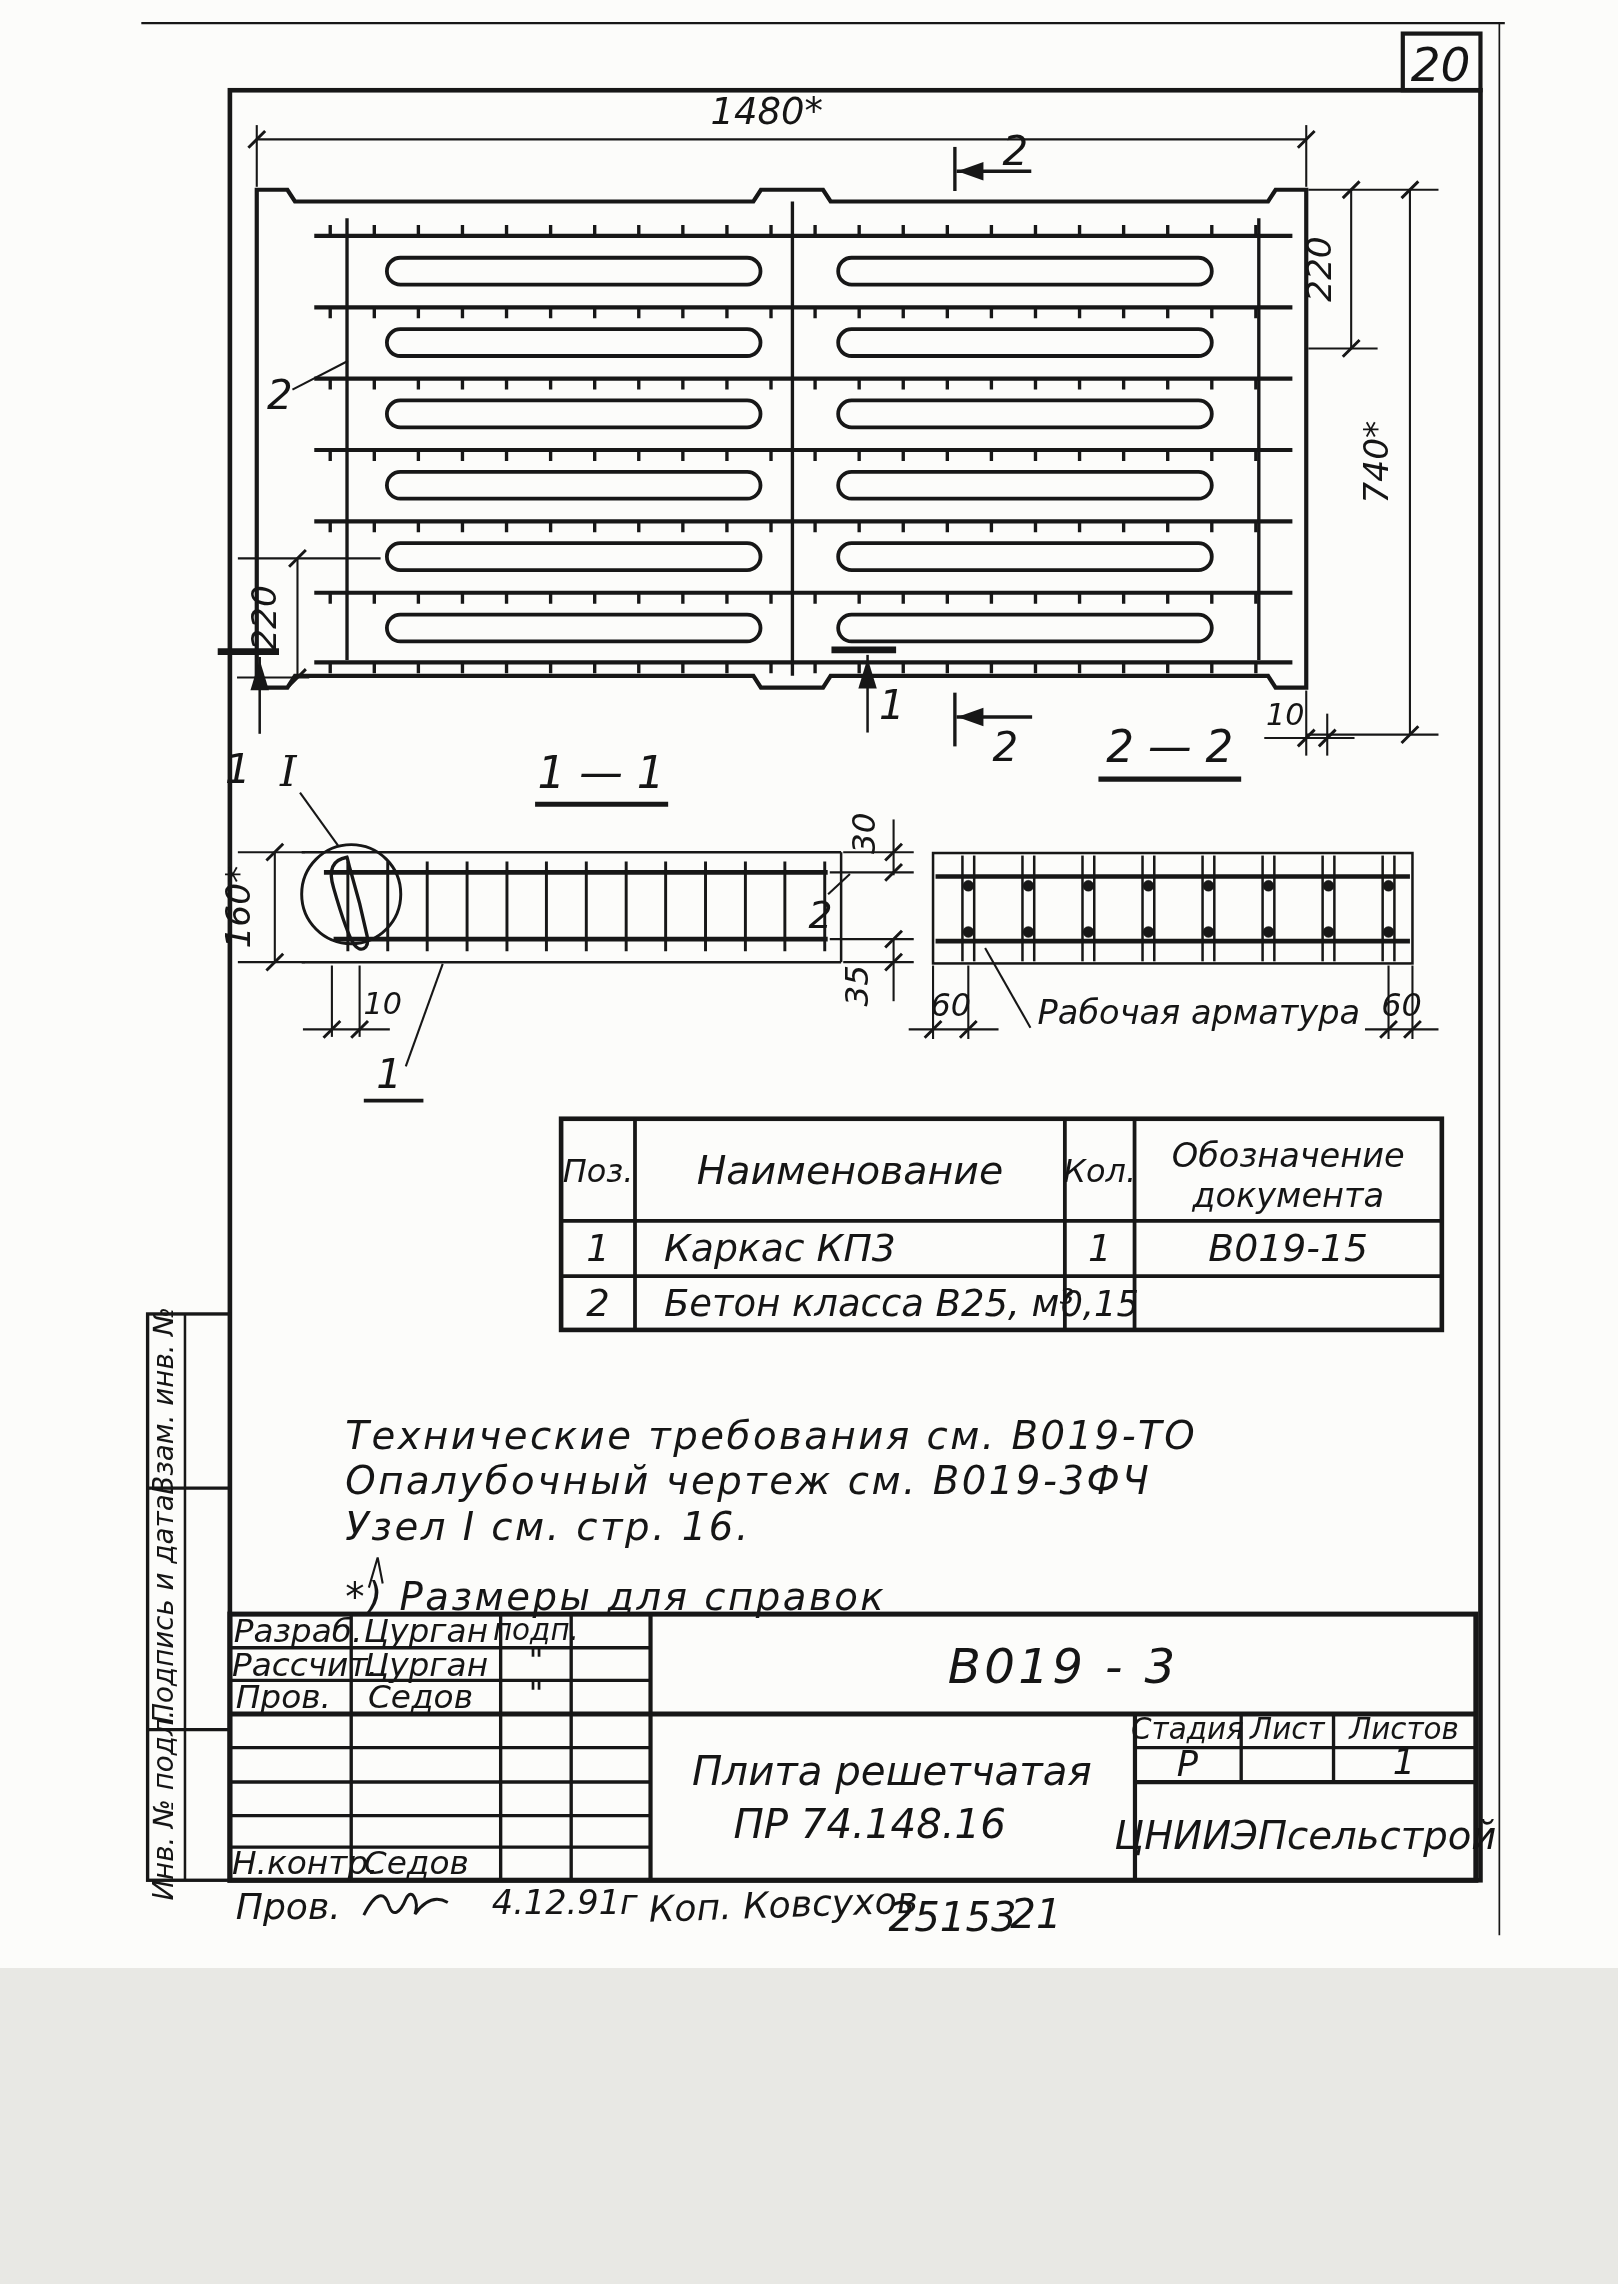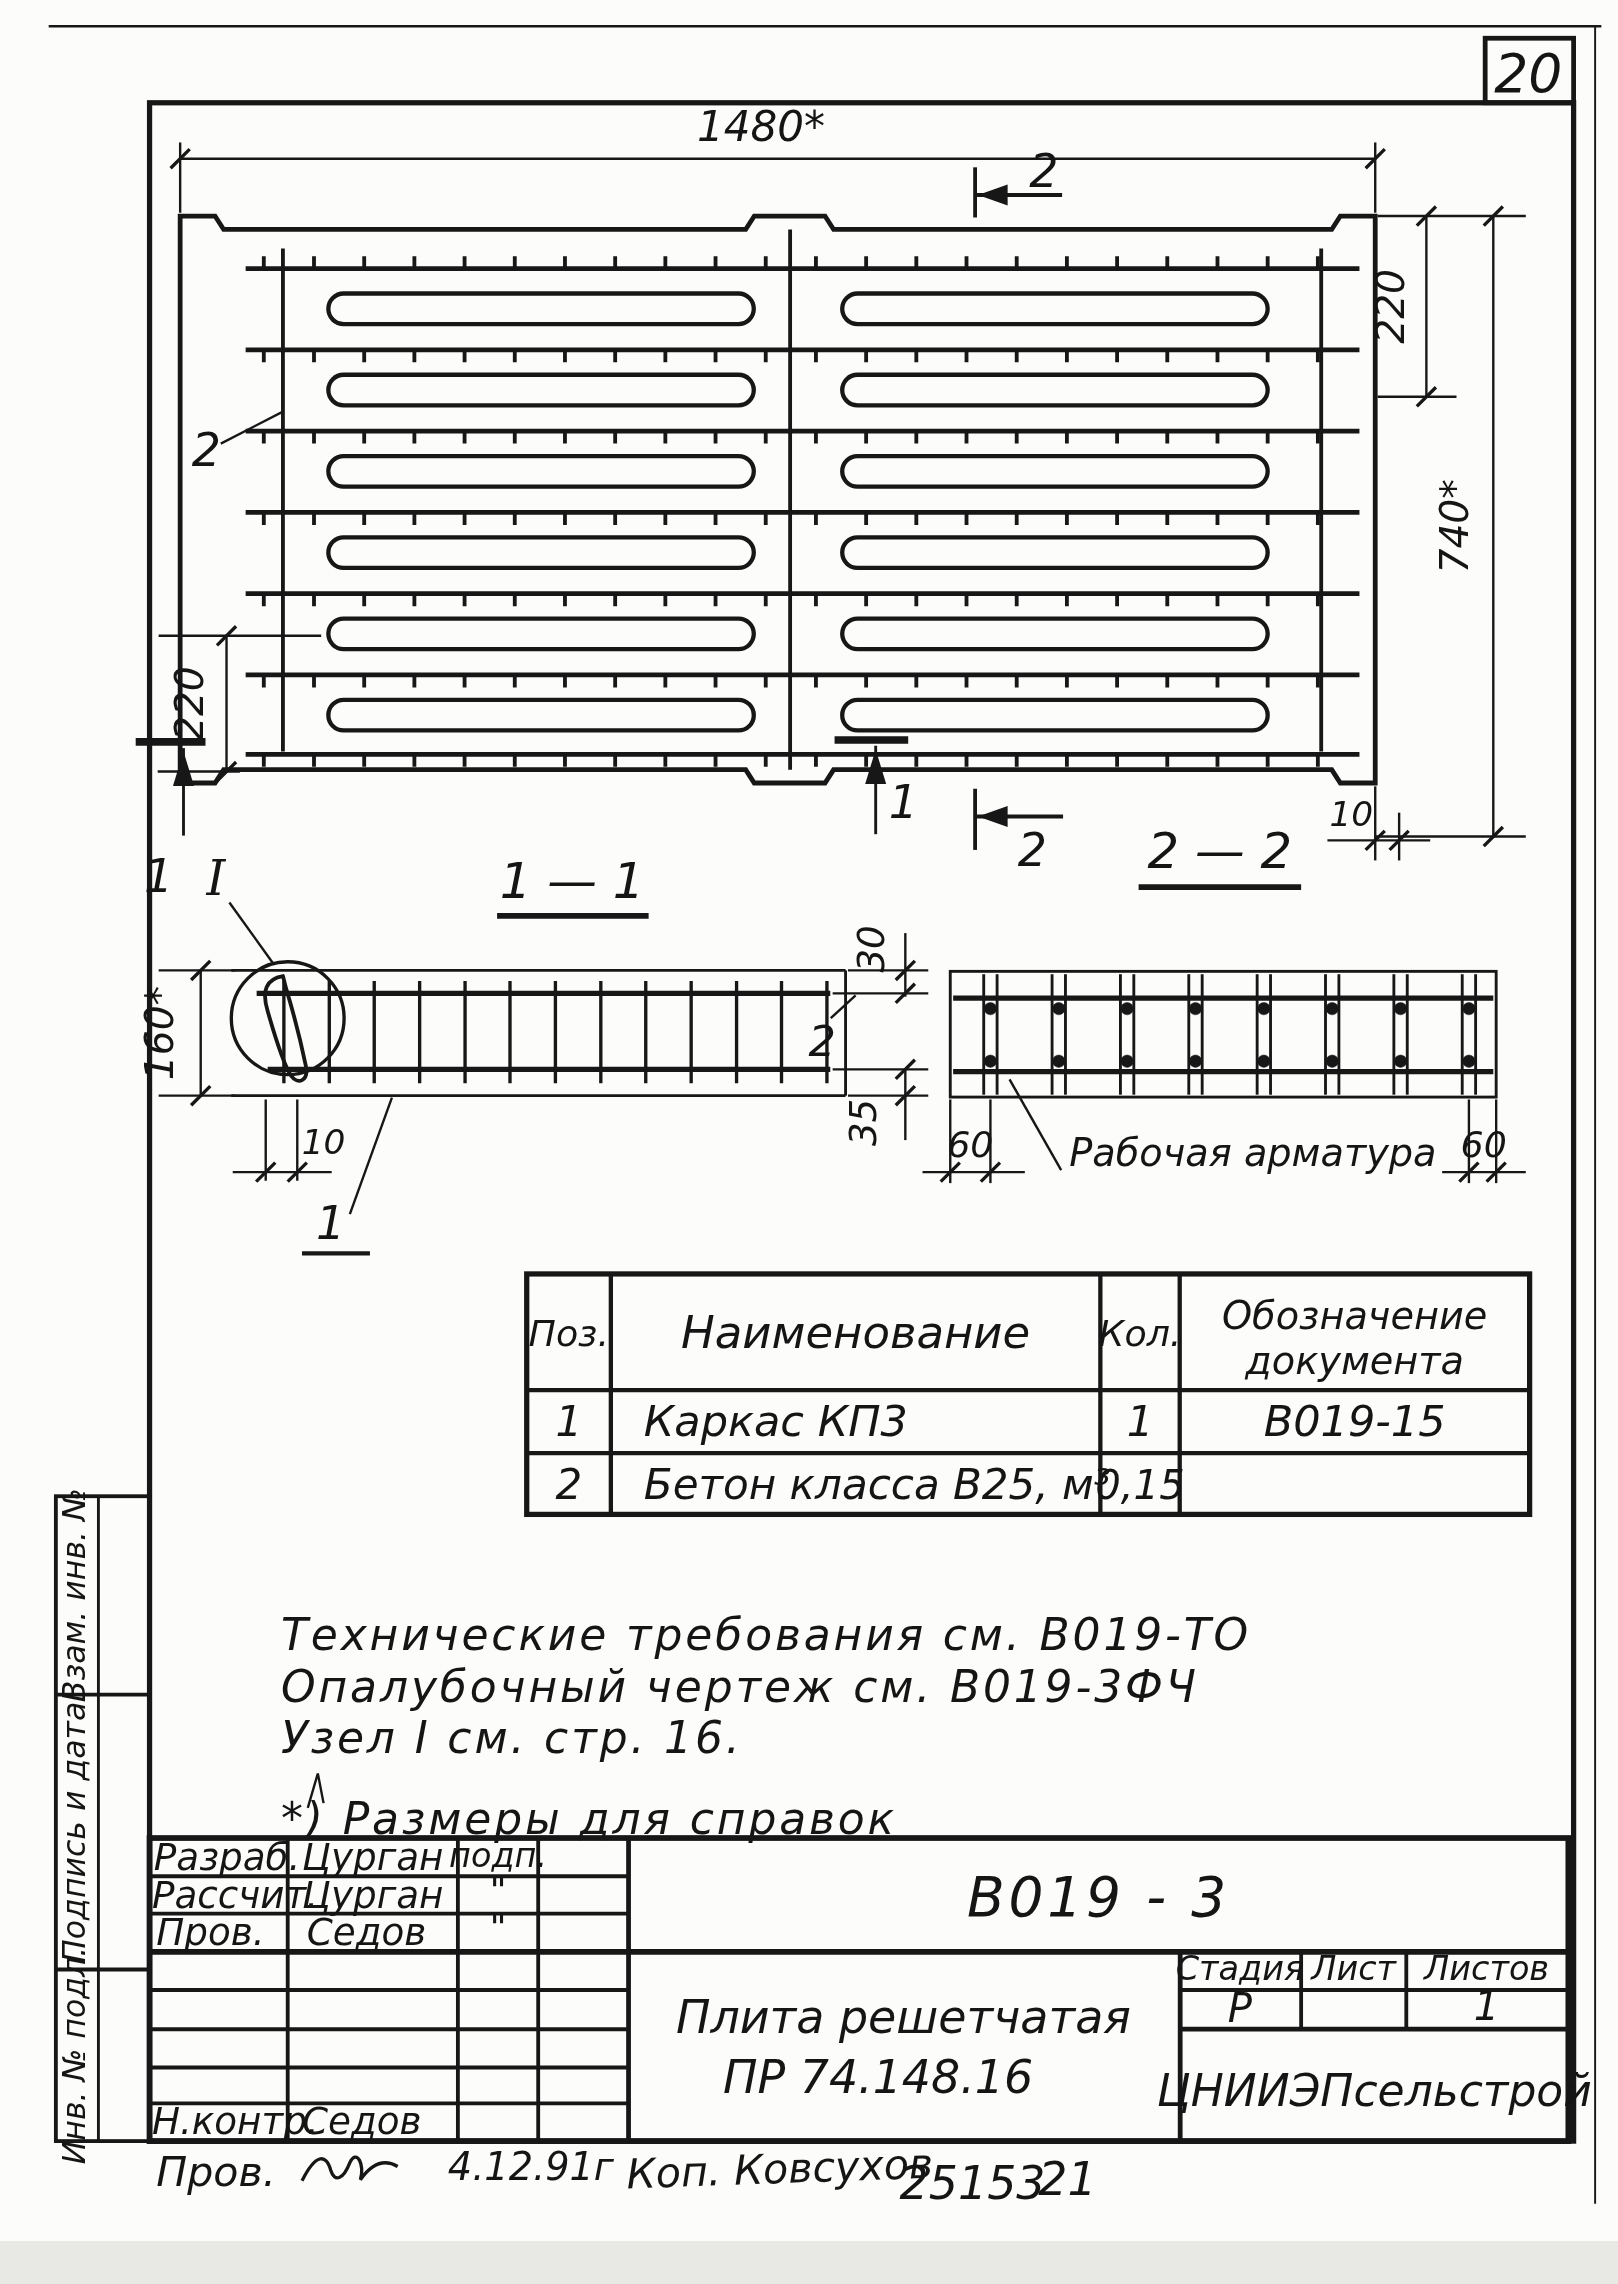--- a/index.html
+++ b/index.html
@@ -1,16 +1,16 @@
 <!DOCTYPE html>
 <html style="font-size:7.8px"><head>
 <meta charset="utf-8">
 <style>
   html,body{margin:0;padding:0;background:#e8e8e4;}
-  .sheet{position:relative;width:1618px;height:2241px;background:#fcfcfa;overflow:hidden;}
+  .sheet{position:relative;width:1618px;height:1968px;background:#fcfcfa;overflow:hidden;}
   svg{position:absolute;left:0;top:0;width:100%;height:100%;}
   svg text{font-family:"DejaVu Sans",sans-serif;font-style:italic;fill:#151515;}
   svg .serif{font-family:"DejaVu Serif",serif;}
   svg line,svg path,svg rect,svg circle,svg polyline{stroke:#171717;}
   svg .noS{stroke:none;}
 </style>
 </head>
 <body>
 
 <div class="sheet">

